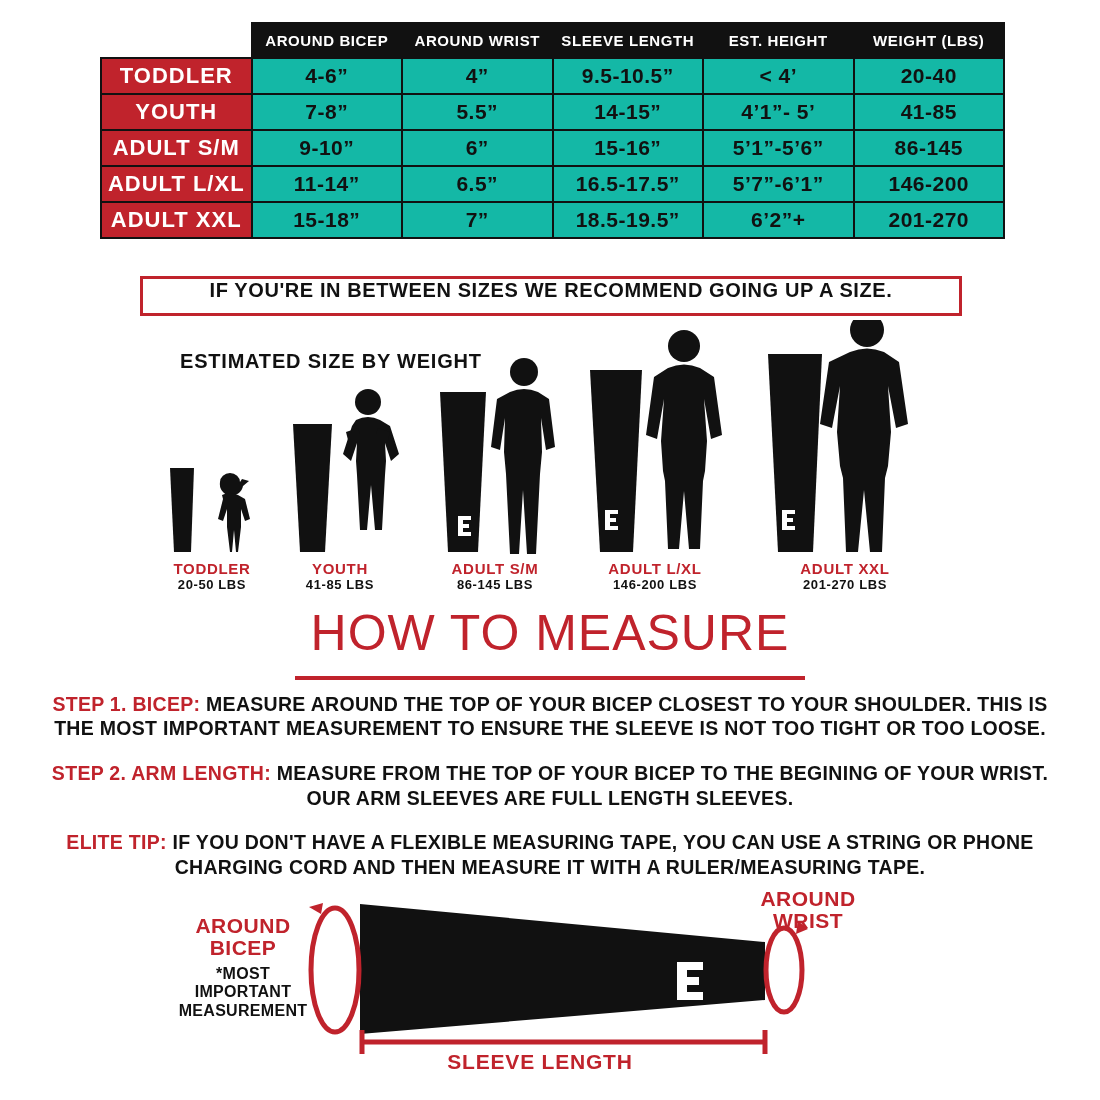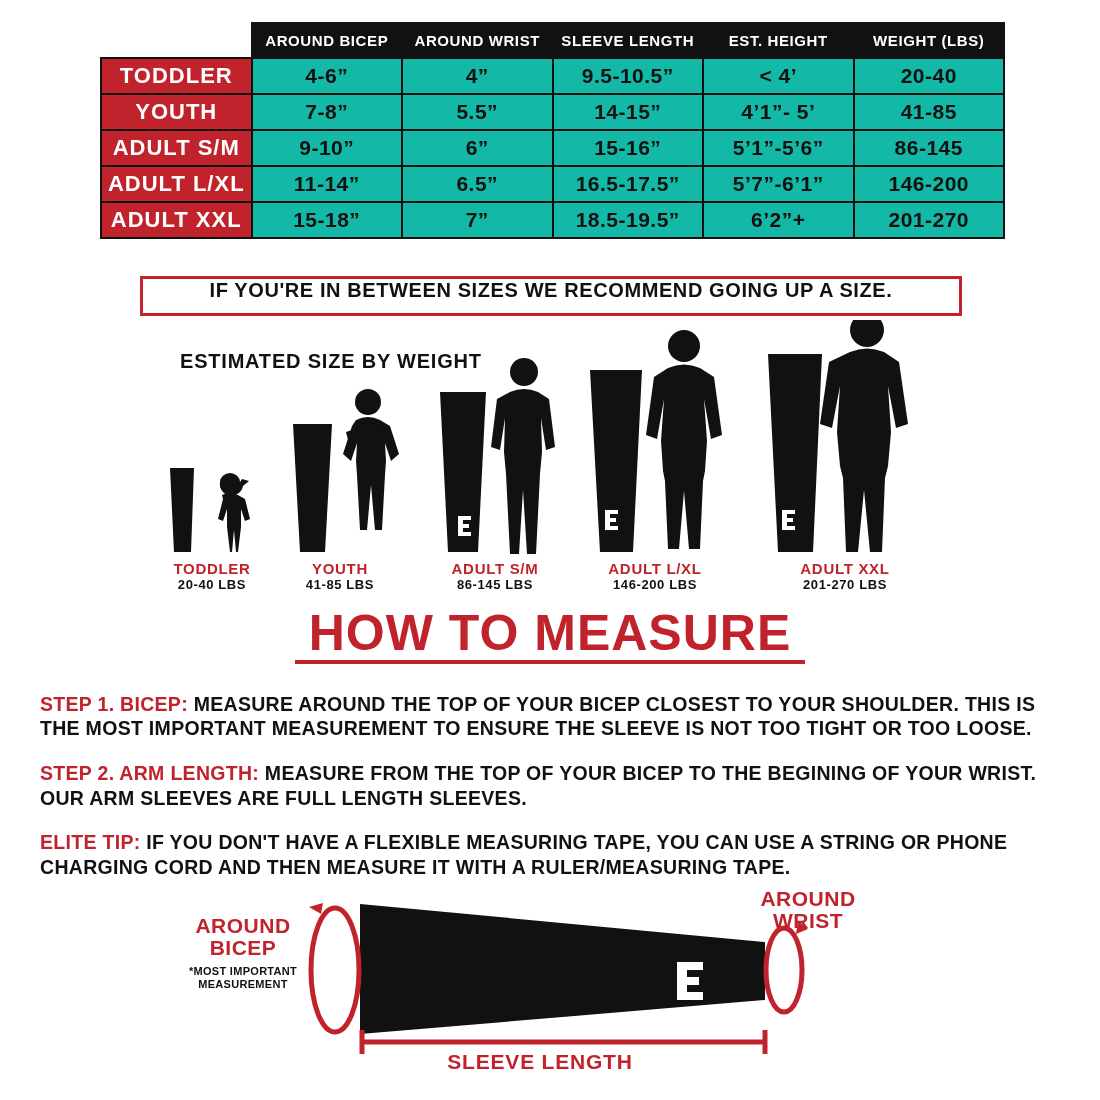--- a/index.html
+++ b/index.html
@@ -101,33 +101,34 @@
     color: #111; font-weight: bold; font-size: 13px; letter-spacing: 0.6px;
   }
 
   
   .how-title {
     position: absolute;
     left: 0; right: 0; top: 608px;
     text-align: center;
     color: #c0232c;
     font-size: 50px;
-    font-weight: bold;
+    font-weight: normal;
     letter-spacing: 1px;
     border-bottom: 4px solid #c0232c;
     width: 510px;
     margin: 0 auto;
-    padding-bottom: 2px;
+    padding-bottom: 18px;
     line-height: 1;
   }
 
   .steps {
     position: absolute;
     left: 40px; top: 672px;
     width: 1020px;
+    text-align: center;
   }
   .step {
     font-size: 19.5px;
     font-weight: bold;
     color: #111;
     line-height: 1.28;
     letter-spacing: 0.3px;
     margin-bottom: 13px;
   }
   .step .lead { color: #c0232c; }
@@ -140,21 +141,21 @@
   }
   .lbl-bicep {
     position: absolute;
     left: 28px; top: 25px;
     width: 130px; text-align: center;
     font-weight: bold; color: #c0232c; font-size: 21px; line-height: 1.05;
     letter-spacing: 0.5px;
   }
   .lbl-bicep .small {
     display: block;
-    color: #111; font-size: 11px; margin-top: 6px; line-height: 1.15;
+    color: #111; font-size: 16px; margin-top: 6px; line-height: 1.15;
     letter-spacing: 0.3px;
   }
   .lbl-wrist {
     position: absolute;
     left: 578px; top: -2px;
     width: 160px; text-align: center;
     font-weight: bold; color: #c0232c; font-size: 21px; line-height: 1.05;
     letter-spacing: 0.5px;
   }
   .lbl-sleeve {
@@ -270,21 +271,21 @@
 
       <g fill="#ffffff">
         <path d="M308,196 l13,0 l0,4 l-8,0 l0,4 l6,0 l0,4 l-6,0 l0,4 l8,0 l0,4 l-13,0 z"></path>
         <path d="M455,190 l13,0 l0,4 l-8,0 l0,4 l6,0 l0,4 l-6,0 l0,4 l8,0 l0,4 l-13,0 z"></path>
         <path d="M632,190 l13,0 l0,4 l-8,0 l0,4 l6,0 l0,4 l-6,0 l0,4 l8,0 l0,4 l-13,0 z"></path>
       </g>
     </svg>
 
     <div class="fig-caption" style="left:-18px; top:240px;">
       <span class="cap-title">TODDLER</span>
-      <span class="cap-sub">20-40 LBS</span>
+      <span class="cap-sub">20-50 LBS</span>
     </div>
     <div class="fig-caption" style="left:110px; top:240px;">
       <span class="cap-title">YOUTH</span>
       <span class="cap-sub">41-85 LBS</span>
     </div>
     <div class="fig-caption" style="left:265px; top:240px;">
       <span class="cap-title">ADULT S/M</span>
       <span class="cap-sub">86-145 LBS</span>
     </div>
     <div class="fig-caption" style="left:425px; top:240px;">

